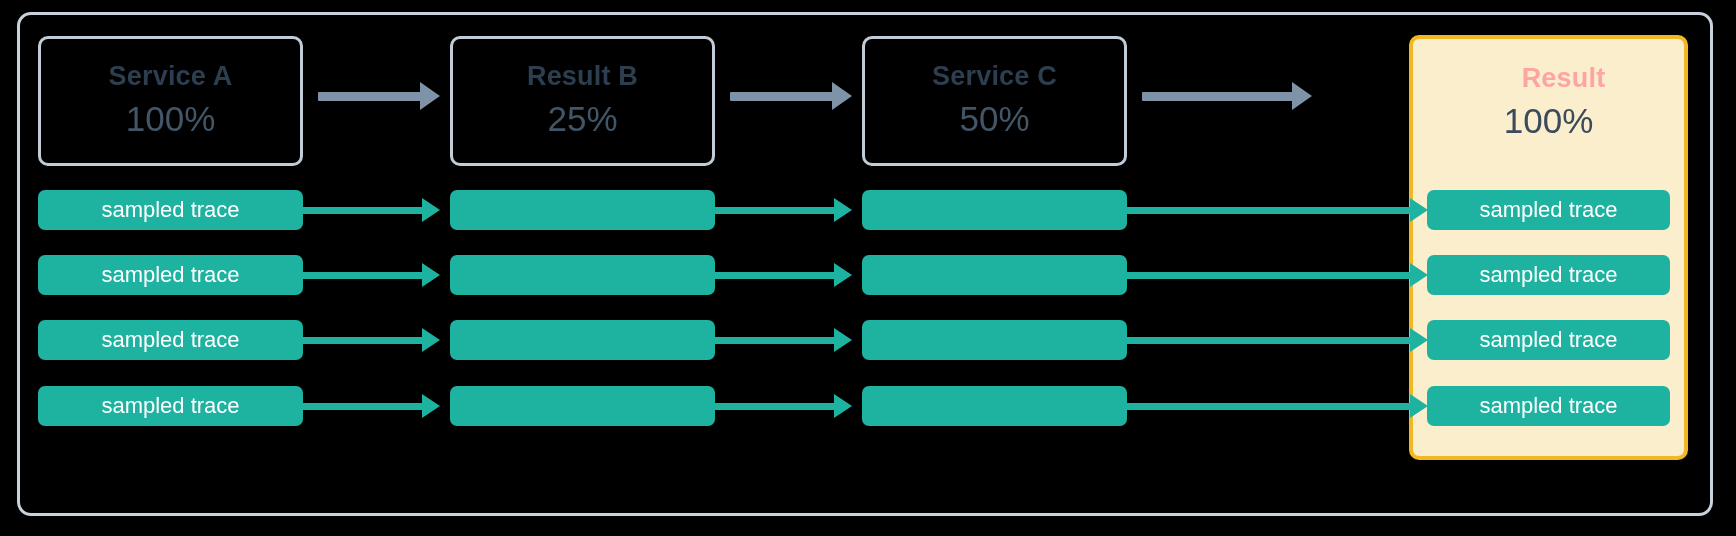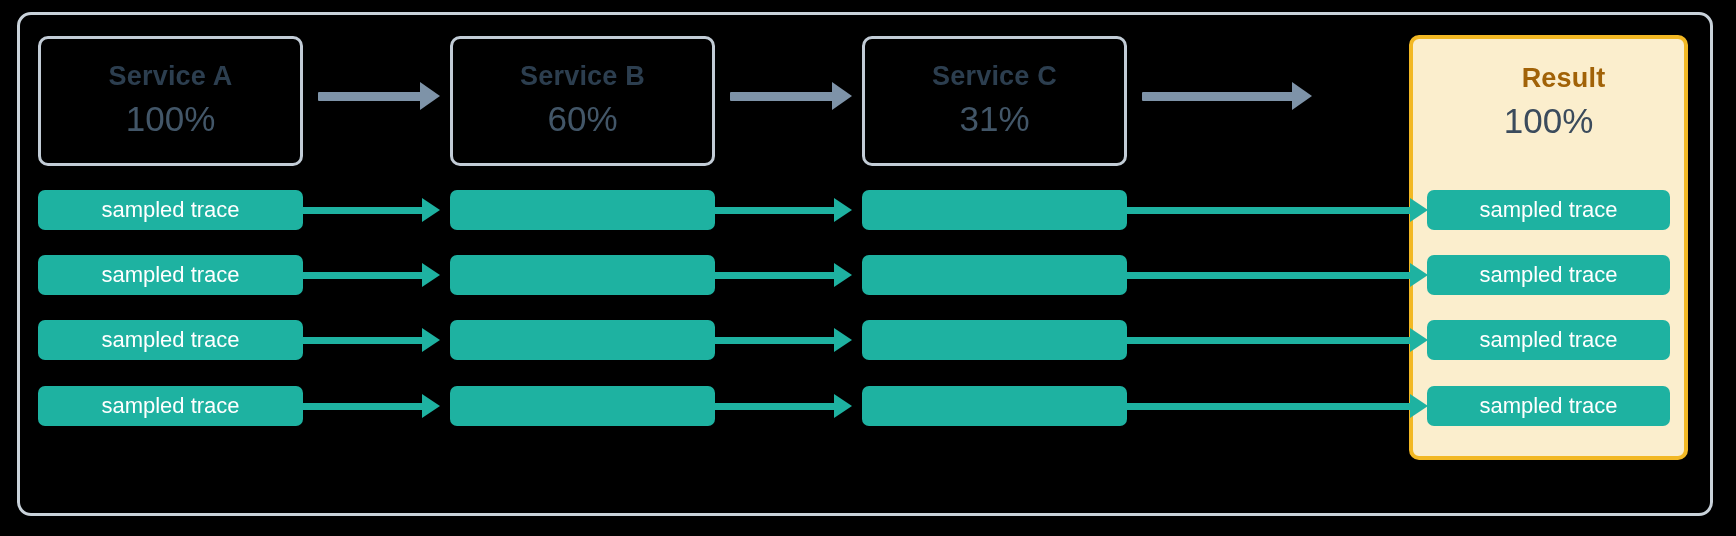--- a/index.html
+++ b/index.html
@@ -68,21 +68,21 @@
     top: 44px;
     height: 118px;
   }
   .node-title {
     font-size: 27px;
     font-weight: bold;
     color: #2c3e4f;
     line-height: 1.25;
     letter-spacing: 0.2px;
   }
-  .node-title.on-cream { color: #a16207; margin-left: 30px; }
+  .node-title.on-cream { color: #fca5a5; margin-left: 30px; }
   .node-rate {
     font-size: 35px;
     font-weight: normal;
     color: #425668;
     line-height: 1.3;
     margin-top: 2px;
   }
   .node-rate.on-cream { color: #3b4b5c; }
 
   
@@ -164,27 +164,27 @@
   <div class="outer-frame"></div>
 
   <div class="result-panel"></div>
 
   <div class="node col-0">
     <div class="node-title">Service A</div>
     <div class="node-rate">100%</div>
   </div>
 
   <div class="node col-1">
-    <div class="node-title">Service B</div>
-    <div class="node-rate">60%</div>
+    <div class="node-title">Result B</div>
+    <div class="node-rate">25%</div>
   </div>
 
   <div class="node col-2">
     <div class="node-title">Service C</div>
-    <div class="node-rate">31%</div>
+    <div class="node-rate">50%</div>
   </div>
 
   <div class="node result-node col-3">
     <div class="node-title on-cream">Result</div>
     <div class="node-rate on-cream">100%</div>
   </div>
 
   <div class="arrow gray a-gap-0 gray-row">
     <div class="arrow-line" style="left:0; width:104px; top:-4px;"></div>
     <div class="arrow-head" style="left:102px; top:-14px;"></div>

